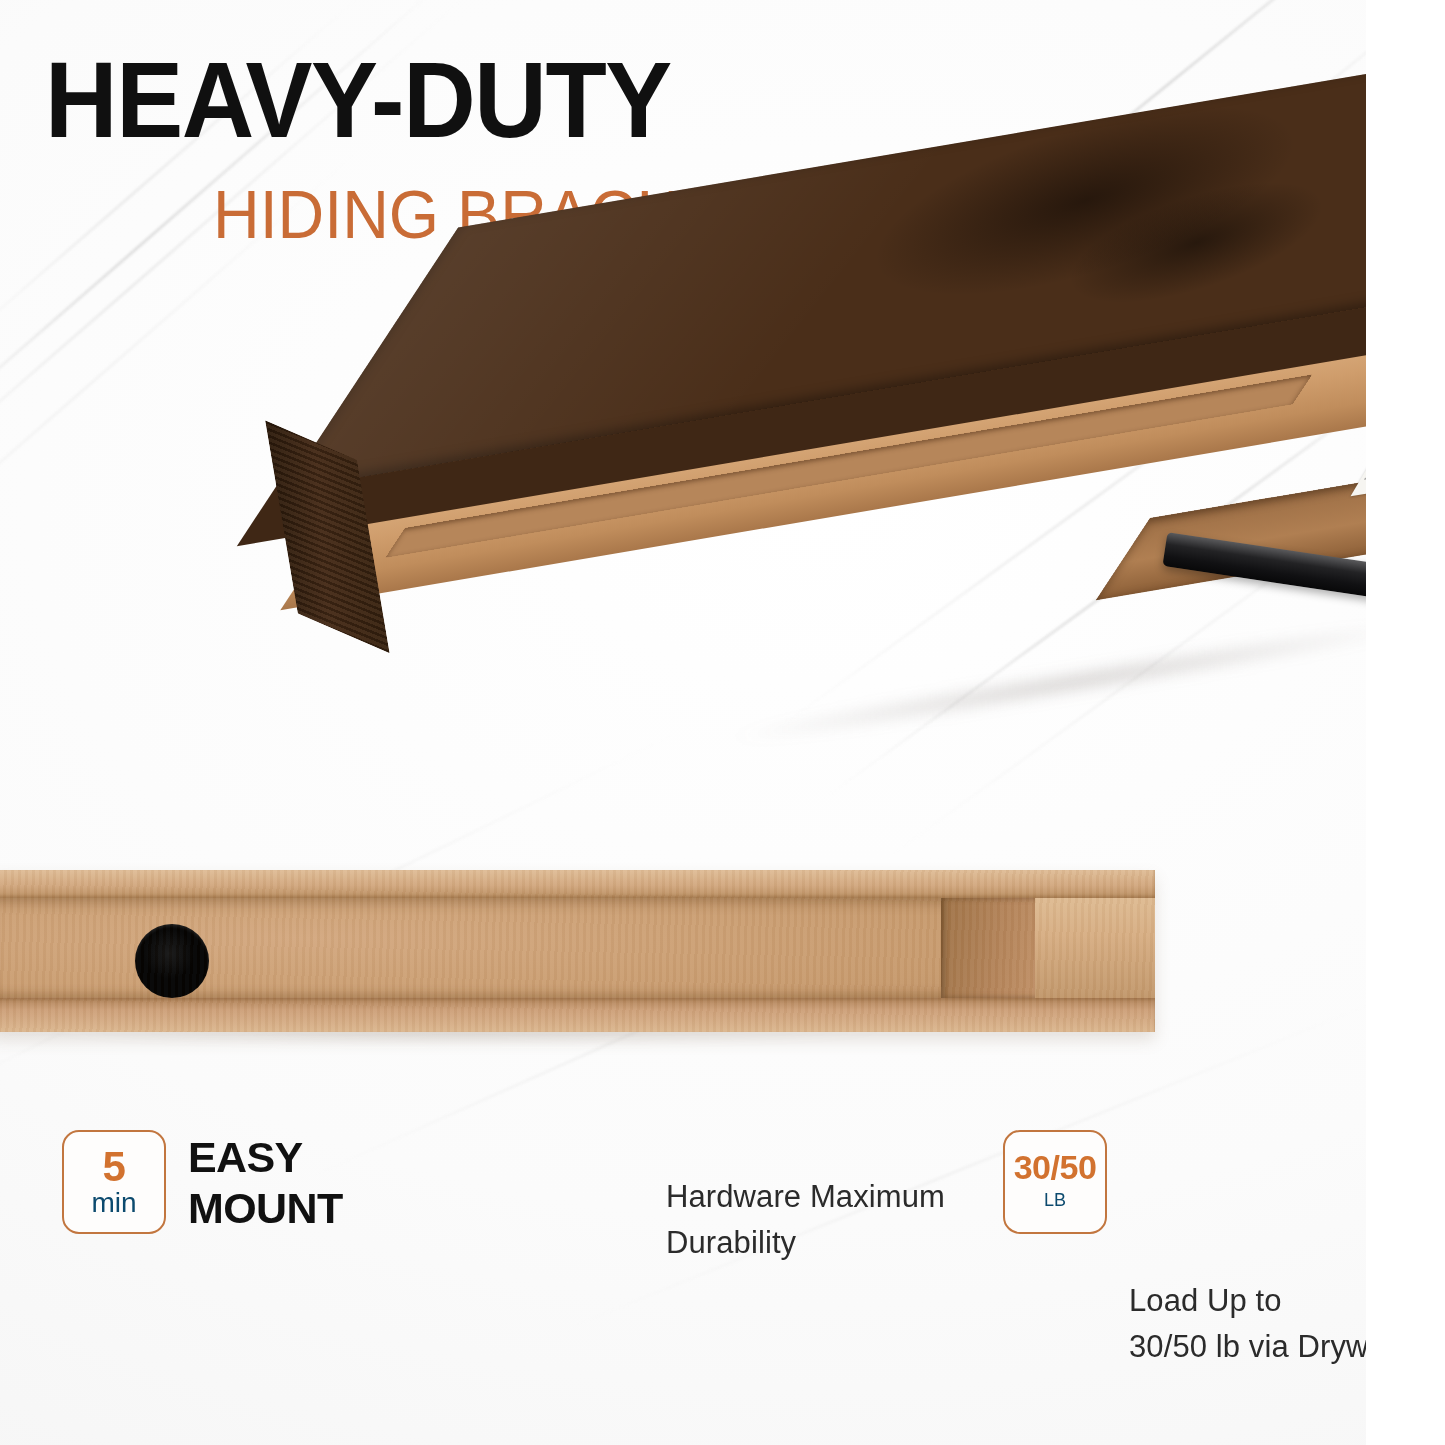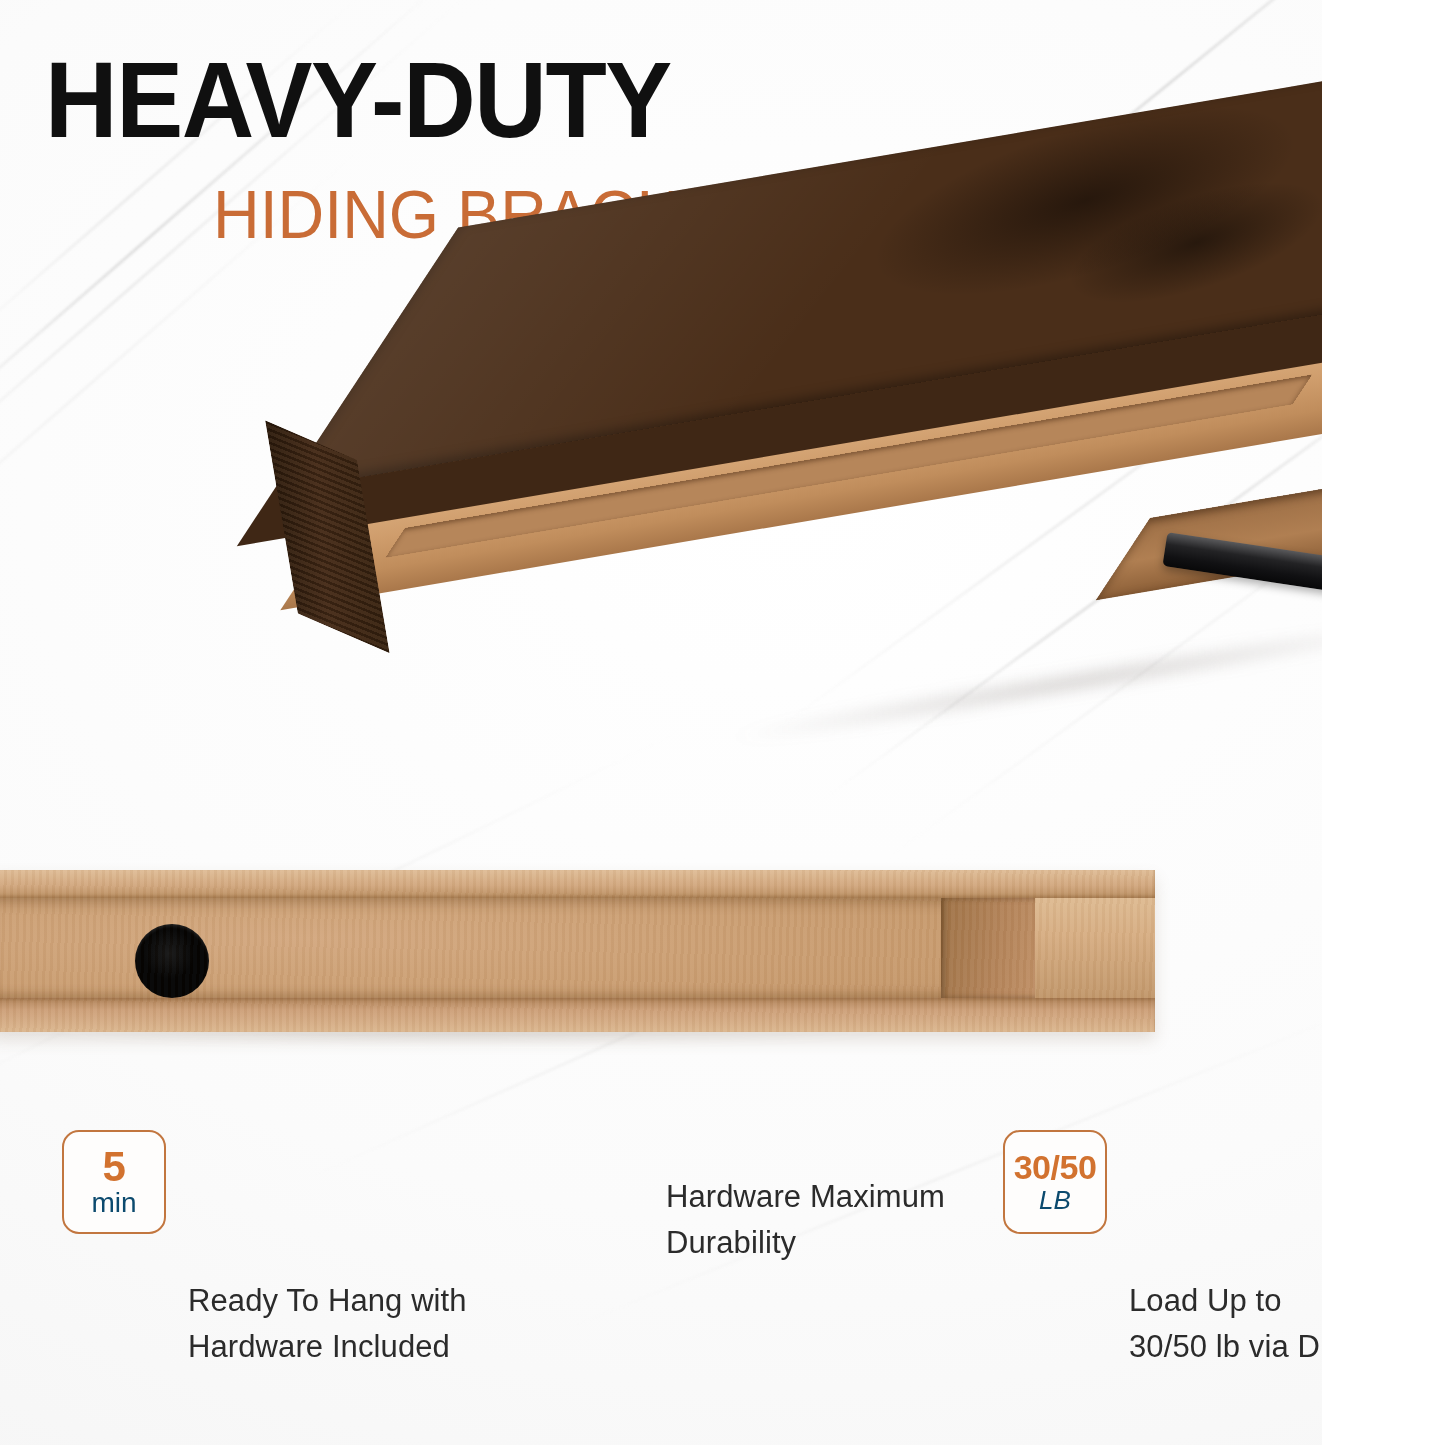--- a/index.html
+++ b/index.html
@@ -10,20 +10,21 @@
   body {
     font-family: "Liberation Sans", sans-serif;
   }
 
   #page {
     position: relative;
     width: 1322px;
     height: 1445px;
     overflow: hidden;
     background: #fdfdfd;
+    padding-left: 44px;
   }
 
   
   .bg-layer {
     position: absolute;
     inset: 0;
     background:
       linear-gradient(133deg, rgba(0,0,0,0) 0%, rgba(0,0,0,0) 100%),
       radial-gradient(140% 90% at 60% 35%, #ffffff 0%, #fbfbfb 55%, #f4f4f4 100%);
   }
@@ -288,21 +289,21 @@
   }
   .badge-big {
     font-size: 42px; line-height: 42px; font-weight: 700;
     color: #d2722f; letter-spacing: -0.5px;
   }
   .badge-big.sm { font-size: 34px; line-height: 36px; }
   .badge-sub {
     font-size: 28px; line-height: 30px; font-weight: 400;
     color: #0c4a6e; margin-top: 0;
   }
-  .badge-sub.caps { font-size: 26px; font-style: italic; }
+  .badge-sub.caps { font-size: 18px; }
   .badge svg { display:block; }
 
   .f-title {
     font-size: 43px; line-height: 51px;
     font-weight: 700; color: #111111;
     letter-spacing: -0.6px;
     padding-top: 2px;
     white-space: pre-line;
   }
   .deg { font-size: 27px; vertical-align: super; line-height:0; }
@@ -378,23 +379,23 @@
   </div>
 
   <div class="features">
 
     <div class="feature f1">
       <div class="f-head">
         <div class="badge">
           <span class="badge-big">5</span>
           <span class="badge-sub">min</span>
         </div>
+        <div class="f-title">EASY
+MOUNT</div>
       </div>
-      <div class="f-desc">Ready To Hang with
-Hardware Included</div>
     </div>
 
     <div class="feature f2">
       <div class="f-desc">Hardware Maximum
 Durability</div>
     </div>
 
     <div class="feature f3">
       <div class="f-head">
         <div class="badge">

